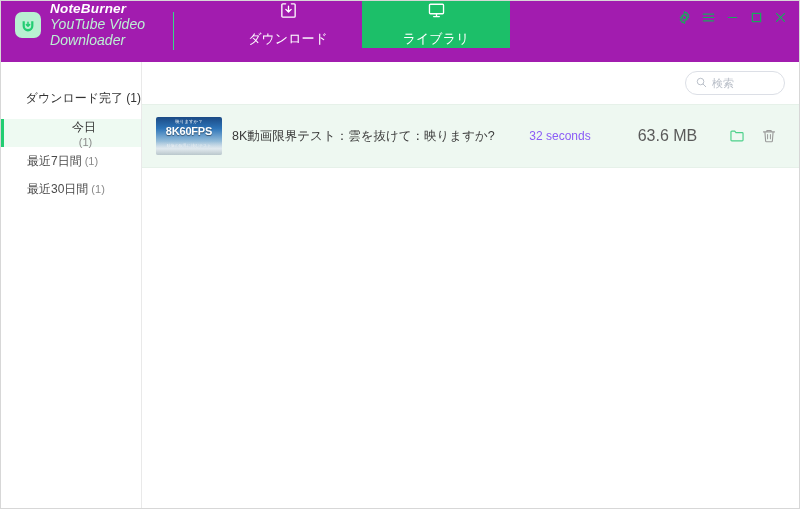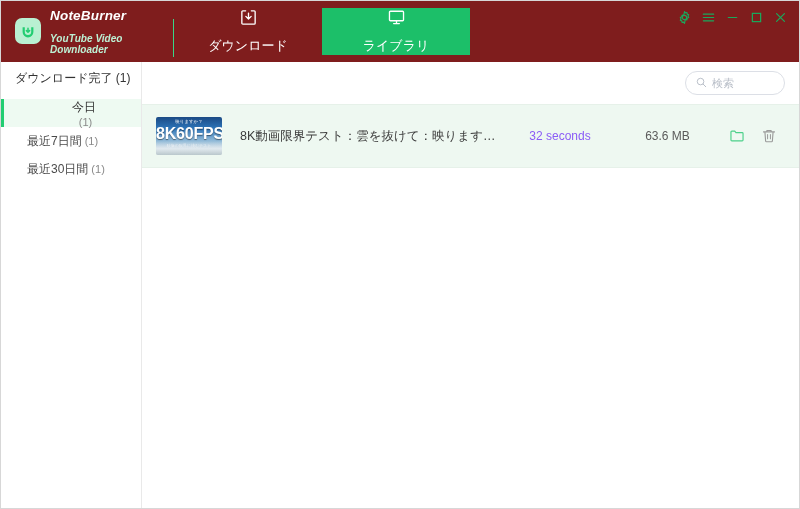--- a/index.html
+++ b/index.html
@@ -13,46 +13,47 @@
     width:800px; height:509px;
     position:relative;
     background:#ffffff;
     border:1px solid #d7d7d7;
     display:flex; flex-direction:column;
   }
 
   
   .header {
     height:61px;
-    background:#7f1d1d;
-    display:flex; align-items:center;
+    background:#a21caf;
+    display:flex; align-items:flex-start;
     position:relative;
     flex:0 0 61px;
+    gap:40px;
   }
   .brand {
     display:flex; align-items:center;
     padding-left:14px;
     width:173px;
     position:relative;
   }
   .brand-logo {
     width:26px; height:26px;
     border-radius:7px;
     background:#b9f0d2;
     display:flex; align-items:center; justify-content:center;
     flex:0 0 26px;
   }
   .brand-text { margin-left:9px; line-height:1.12; }
   .brand-title {
     font-size:13.5px; font-weight:bold; font-style:italic;
     color:#ffffff; letter-spacing:.2px;
   }
   .brand-sub {
-    font-size:10px; font-style:italic; font-weight:bold;
-    color:#bdf0d4; letter-spacing:.05px; margin-top:10px;
+    font-size:14px; font-style:italic; font-weight:normal;
+    color:#bdf0d4; letter-spacing:.05px; margin-top:1px;
   }
   .brand-divider {
     position:absolute; right:0; top:11px;
     width:1px; height:38px; background:#3ad687;
   }
 
   .tabs { display:flex; align-items:stretch; }
   .tab {
     display:flex; align-items:center; justify-content:center;
     gap:10px;
@@ -76,21 +77,22 @@
     cursor:pointer;
   }
 
   
   .body { flex:1; display:flex; min-height:0; background:#fff; }
 
   .sidebar {
     width:141px; flex:0 0 141px;
     border-right:1px solid #e9e9e9;
     background:#ffffff;
-    padding-top:8px;
+    padding-top:28px;
+    text-align:right;
   }
   .side-head {
     font-size:12px; color:#333333;
     padding:0 0 0 14px; margin-bottom:12px;
     font-weight:normal;
   }
   .side-item {
     height:28px;
     display:flex; align-items:center;
     padding-left:26px;
@@ -142,46 +144,46 @@
   }
   .thumb-top {
     position:absolute; top:2px; left:0; right:0;
     text-align:center;
     font-size:4.4px; color:#ffffff; letter-spacing:.1px;
     white-space:nowrap;
   }
   .thumb-main {
     position:absolute; top:9px; left:0; right:0;
     text-align:center;
-    font-size:16px; font-weight:bold; color:#ffffff;
+    font-size:11px; font-weight:bold; color:#ffffff;
     letter-spacing:-.2px; line-height:1;
     text-shadow:0 1px 1px rgba(0,0,0,.45);
   }
   .thumb-sub {
     position:absolute; bottom:7px; left:0; right:0;
     text-align:center;
     font-size:4px; color:#e8eef2; white-space:nowrap;
   }
   .thumb-cloud {
     position:absolute; bottom:0; left:0; right:0; height:14px;
     background:linear-gradient(180deg,rgba(255,255,255,0) 0%,rgba(232,238,242,.85) 55%,#b9c7cc 100%);
   }
   .row-title {
     flex:1; min-width:0;
-    margin-left:18px;
+    margin-left:10px;
     font-size:12.5px; color:#3b3b3b;
     white-space:nowrap; overflow:hidden; text-overflow:ellipsis;
   }
   .row-dur {
     width:120px; flex:0 0 120px; text-align:center;
     font-size:12px; color:#8b5cf6;
   }
   .row-size {
     width:95px; flex:0 0 95px; text-align:center;
-    font-size:12px; color:#5a5a5a;
+    font-size:16px; color:#5a5a5a;
   }
   .row-actions {
     width:70px; flex:0 0 70px;
     display:flex; align-items:center; justify-content:space-between;
     padding:0 6px 0 12px;
   }
   .act { cursor:pointer; display:flex; align-items:center; justify-content:center; width:20px; height:20px; }
 </style>
 </head>
 <body>

